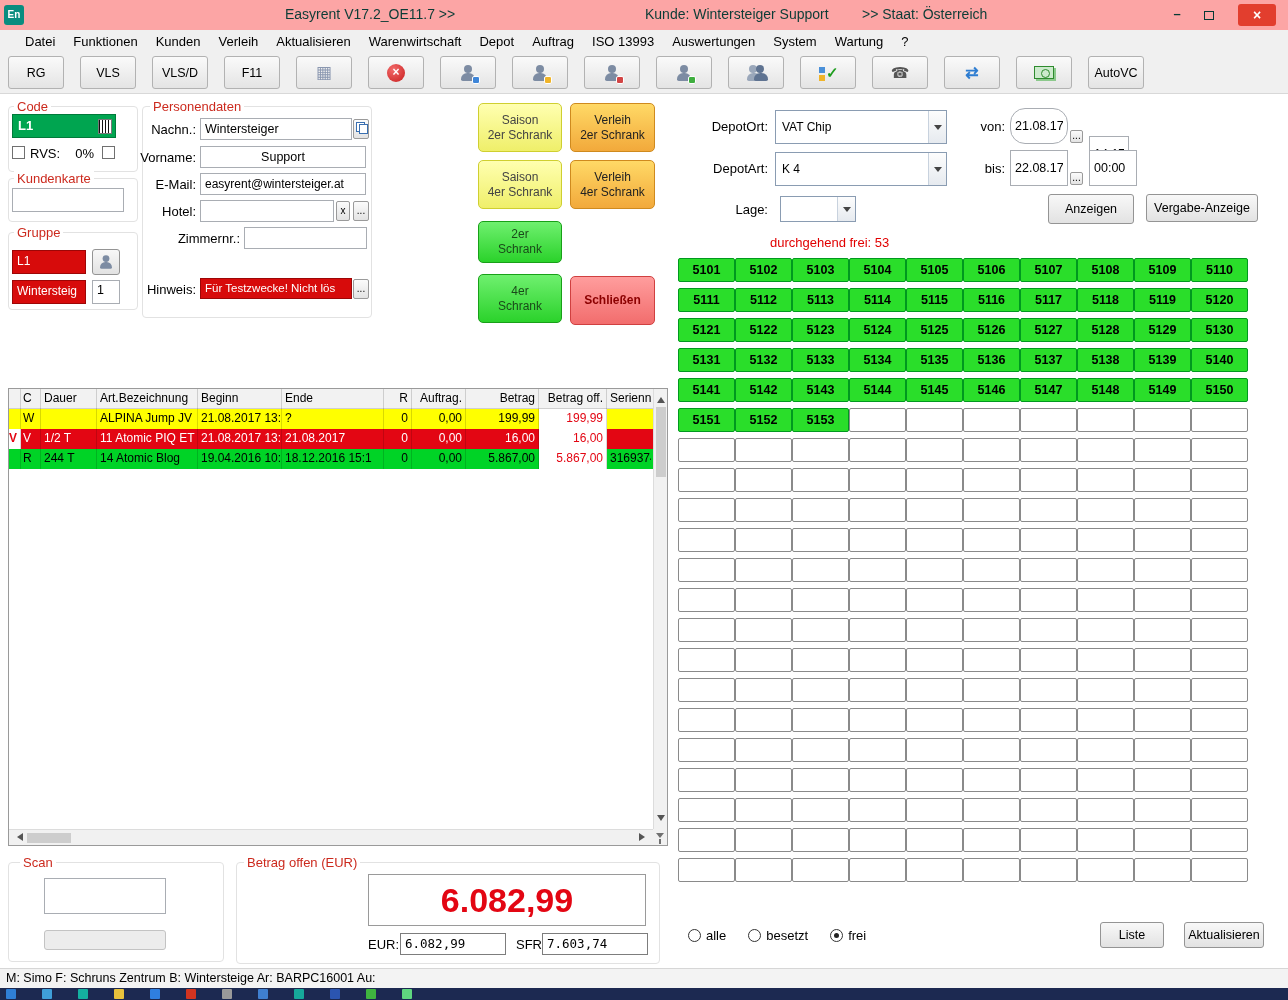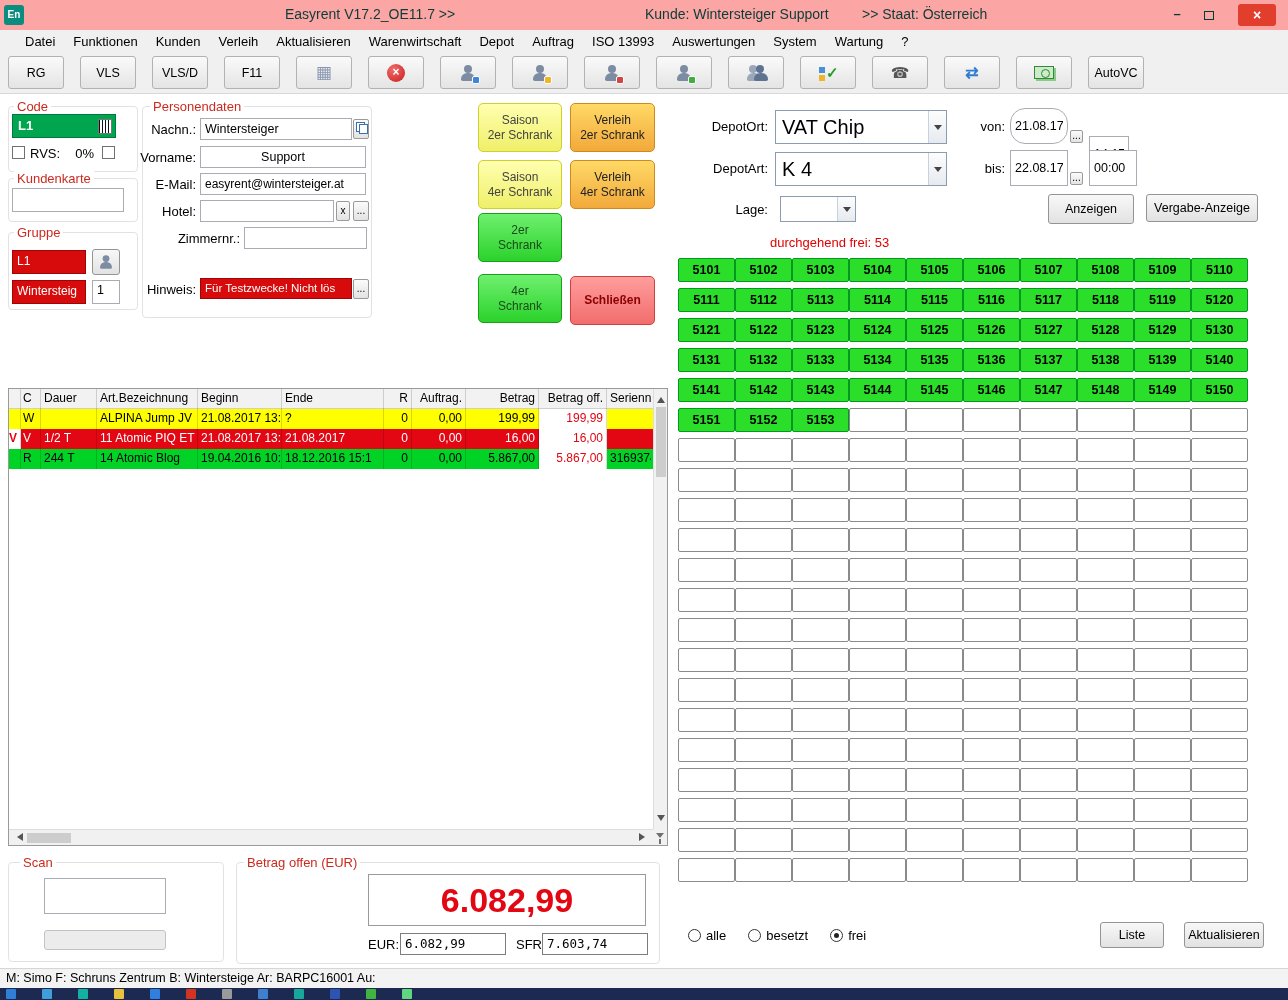--- a/index.html
+++ b/index.html
@@ -44,21 +44,21 @@
   .tf{position:absolute;border:1px solid #a9adb3;background:#fff;font-family:"Liberation Sans",sans-serif;font-size:12.5px;padding:2px 4px;z-index:2}
   .btn{position:absolute;background:linear-gradient(#f8f8f8,#e2e2e2);border:1px solid #949494;border-radius:3px;text-align:center;font-size:12.5px;z-index:2;display:flex;align-items:center;justify-content:center;cursor:default}
   .mini-btn{position:absolute;width:16px;height:20px;background:linear-gradient(#fbfbfb,#e3e3e3);border:1px solid #9a9a9a;border-radius:2px;font-size:10px;text-align:center;line-height:18px;z-index:3}
   .lbl{position:absolute;white-space:nowrap;z-index:2}
   .rlbl{text-align:right}
   .cb{position:absolute;width:13px;height:13px;border:1px solid #707070;background:#fff;z-index:2}
   .combo{position:absolute;background:#fff;border:1px solid #8a9cb2;display:flex;align-items:center;z-index:2}
   .combo .cval{flex:1;padding-left:6px;overflow:hidden;white-space:nowrap}
   .combo .carr{width:18px;align-self:stretch;border-left:1px solid #c8d2de;background:linear-gradient(#fdfdfd,#e6eaef);position:relative}
   .carr::after{content:"";position:absolute;left:5px;top:50%;margin-top:-2px;border:4px solid transparent;border-top:5px solid #444}
-  .big{font-size:20px}
+  .big{font-size:12px}
 
   
   .field-green{position:absolute;background:#00a550;border:1px solid #007a3a;color:#fff;font-weight:bold;padding:3px 5px;z-index:2}
   .field-red{position:absolute;background:#d70b0b;border:1px solid #9d0606;color:#fff;font-size:12px;padding:3px 4px;overflow:hidden;white-space:nowrap;z-index:2}
   .barcode{position:absolute;right:3px;top:4px;width:14px;height:15px;background:repeating-linear-gradient(90deg,#111 0 1px,#fff 1px 3px);border:1px solid #777}
 
   
   .locker{position:absolute;border-radius:5px;display:flex;flex-direction:column;align-items:center;justify-content:center;font-size:12px;line-height:15px;z-index:2;text-align:center}
   .lk-yellow{background:linear-gradient(#ffffb0,#efef6a);border:1px solid #cfcf30;color:#444}
   .lk-orange{background:linear-gradient(#ffd966,#f2a93b);border:1px solid #cf8a1e;color:#222}
@@ -265,21 +265,21 @@
     <span>2er Schrank</span>
 </div>
 <div class="locker lk-yellow" style="left:478px;top:160px;width:84px;height:49px">
   <span>Saison</span>
     <span>4er Schrank</span>
 </div>
 <div class="locker lk-orange" style="left:570px;top:160px;width:85px;height:49px">
   <span>Verleih</span>
     <span>4er Schrank</span>
 </div>
-<div class="locker lk-green" style="left:478px;top:213px;width:84px;height:49px">
+<div class="locker lk-green" style="left:478px;top:221px;width:84px;height:42px">
   <span>2er</span>
     <span>Schrank</span>
 </div>
 <div class="locker lk-green" style="left:478px;top:274px;width:84px;height:49px">
   <span>4er</span>
     <span>Schrank</span>
 </div>
 <div class="locker lk-red" style="left:570px;top:276px;width:85px;height:49px">
   <span>Schließen</span>
 </div>

